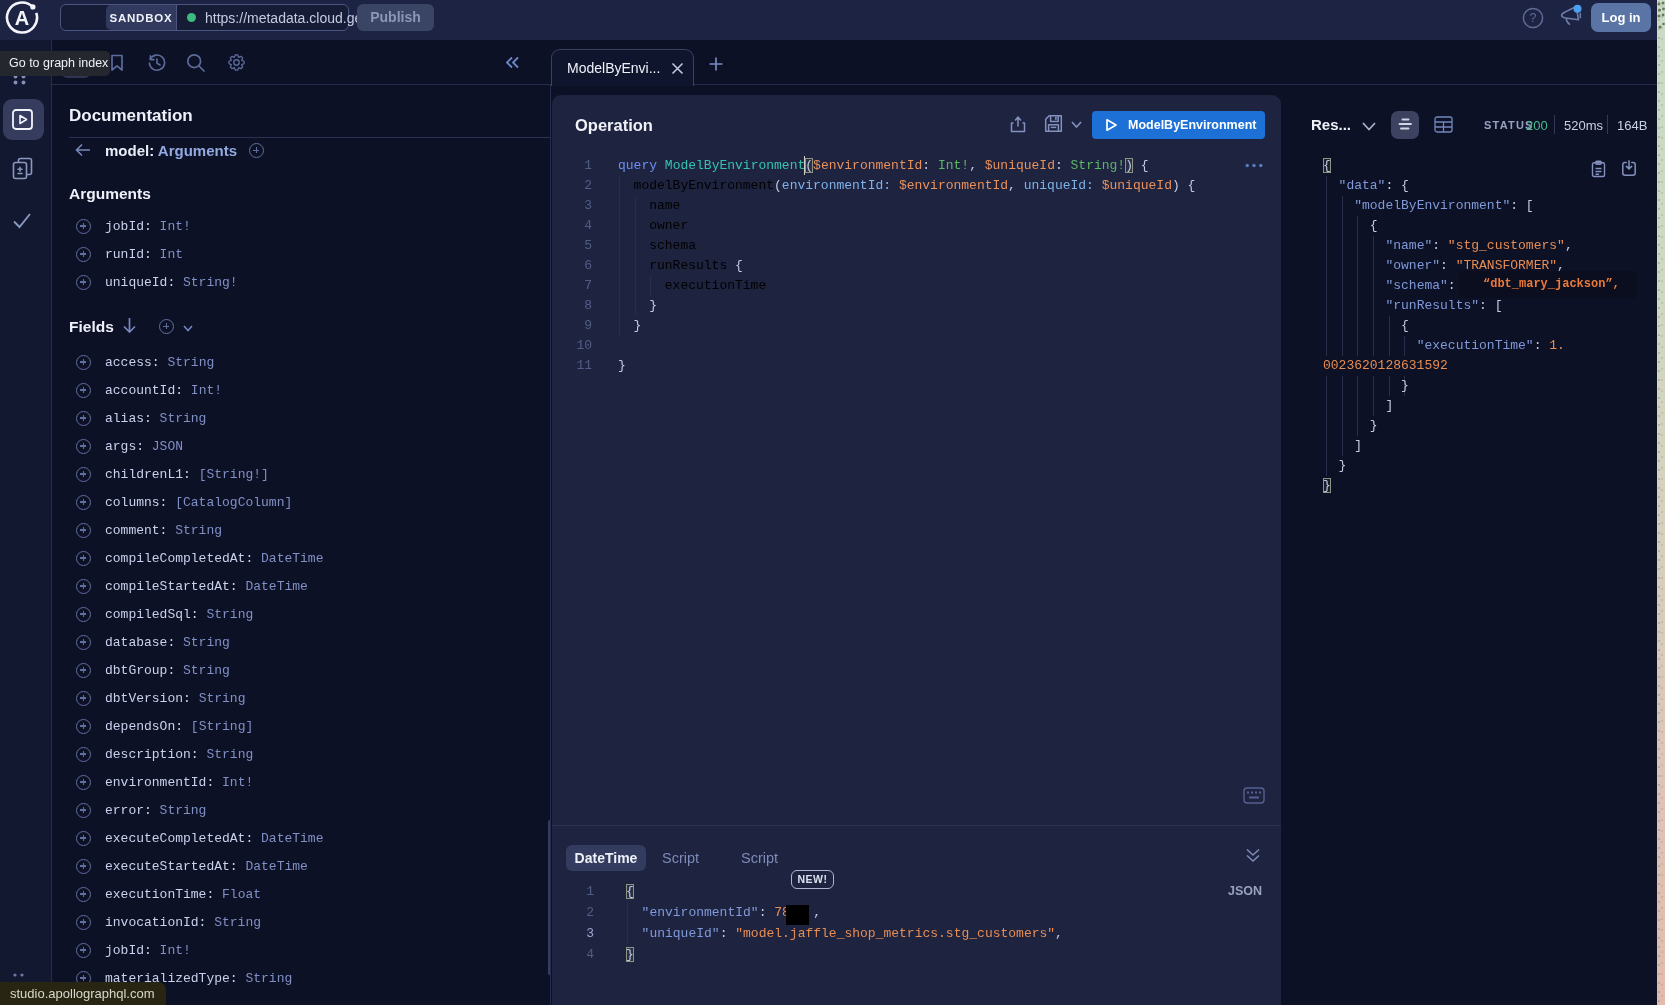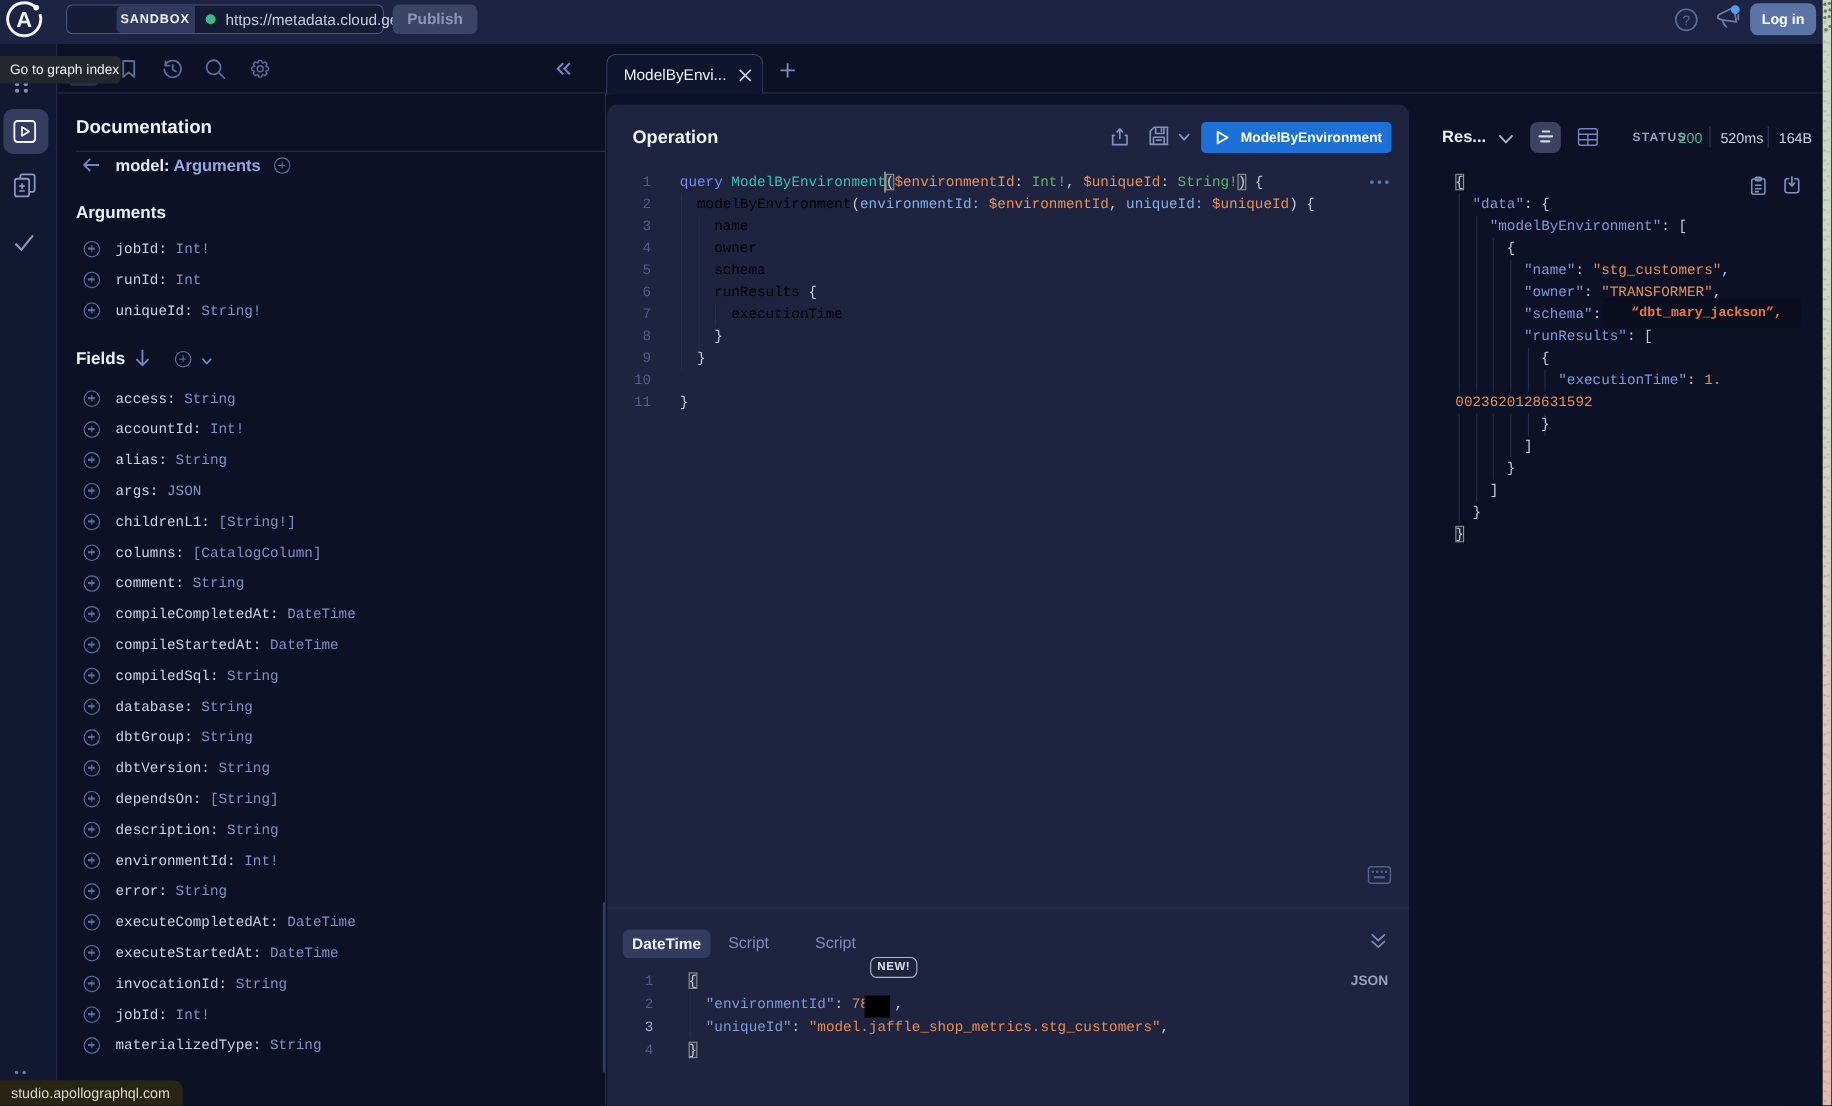--- a/index.html
+++ b/index.html
@@ -248,20 +248,24 @@
         <span class="cplus"></span>
         <span class="dname">error: <span class="dtype">String</span></span>
       </div>
     <div class="docrow">
         <span class="cplus"></span>
         <span class="dname">executeCompletedAt: <span class="dtype">DateTime</span></span>
       </div>
     <div class="docrow">
         <span class="cplus"></span>
         <span class="dname">executeStartedAt: <span class="dtype">DateTime</span></span>
+      </div>
+    <div class="docrow">
+        <span class="cplus"></span>
+        <span class="dname">executionTime: <span class="dtype">Float</span></span>
       </div>
     <div class="docrow">
         <span class="cplus"></span>
         <span class="dname">invocationId: <span class="dtype">String</span></span>
       </div>
     <div class="docrow">
         <span class="cplus"></span>
         <span class="dname">jobId: <span class="dtype">Int!</span></span>
       </div>
     <div class="docrow">

